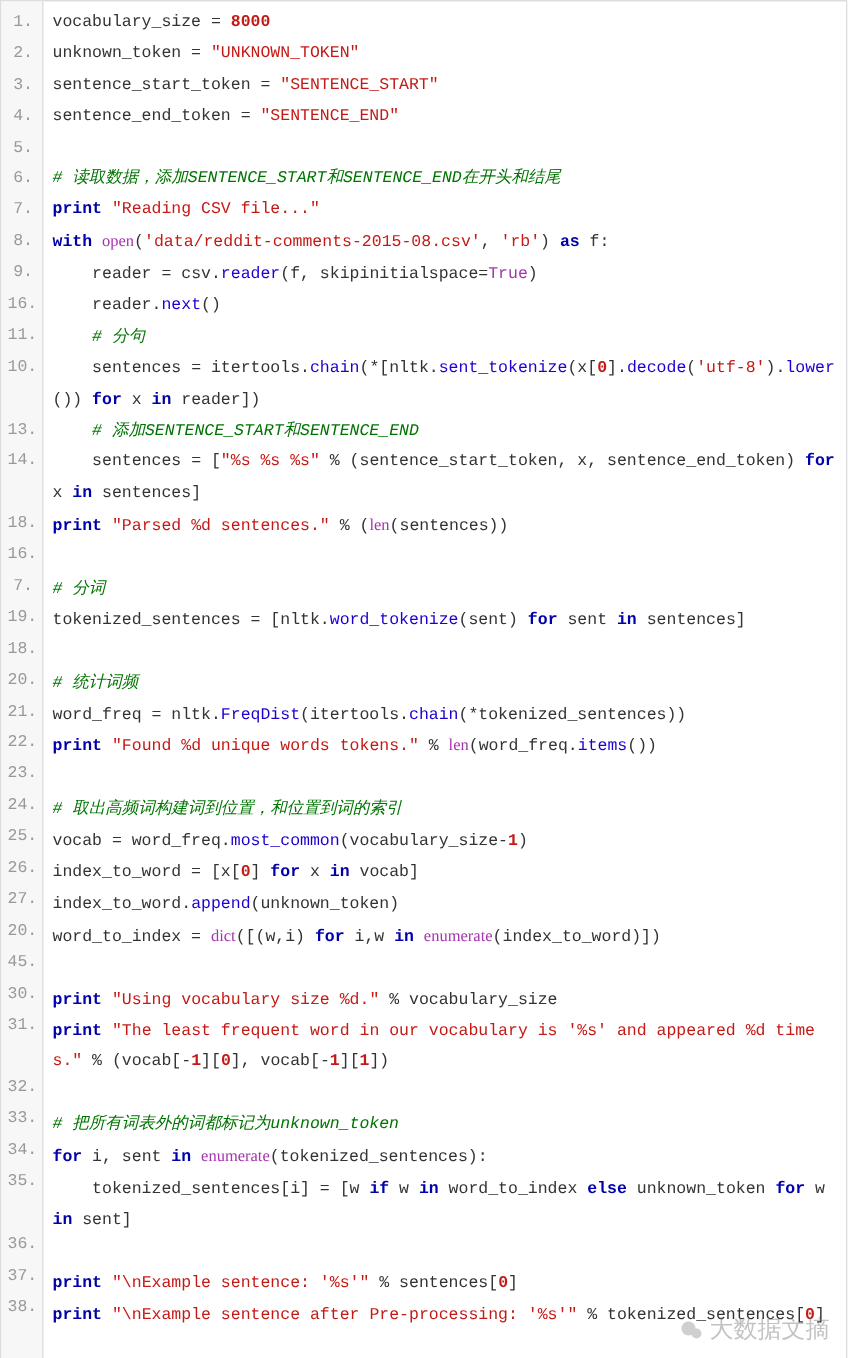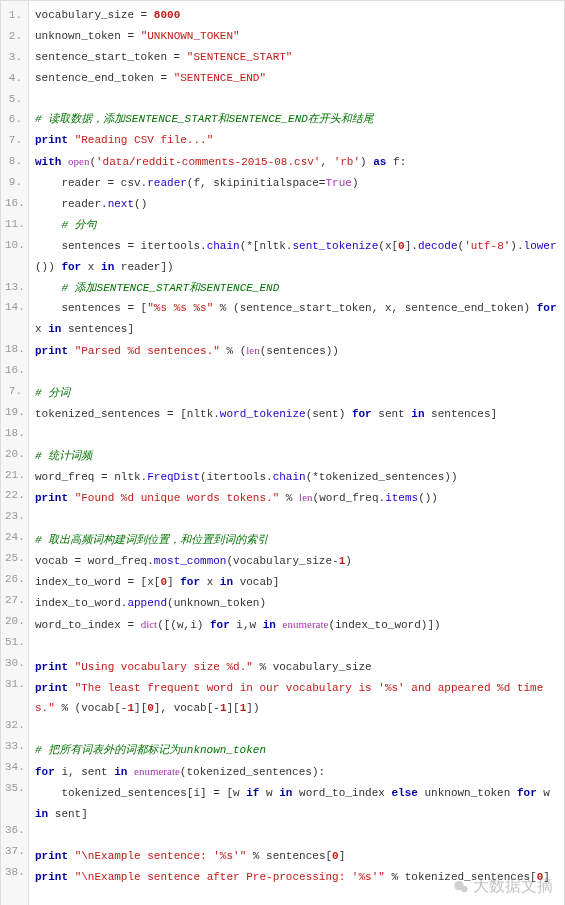--- a/index.html
+++ b/index.html
@@ -83,21 +83,21 @@
       <div class="line">18.</div>
       <div class="line">20.</div>
       <div class="line">21.</div>
       <div class="line">22.</div>
       <div class="line">23.</div>
       <div class="line">24.</div>
       <div class="line">25.</div>
       <div class="line">26.</div>
       <div class="line">27.</div>
       <div class="line">20.</div>
-      <div class="line">51.</div>
+      <div class="line">45.</div>
       <div class="line">30.</div>
       <div class="line">31.</div>
       <div class="line">&nbsp;</div>
       <div class="line">32.</div>
       <div class="line">33.</div>
       <div class="line">34.</div>
       <div class="line">35.</div>
       <div class="line">&nbsp;</div>
       <div class="line">36.</div>
       <div class="line">37.</div>

